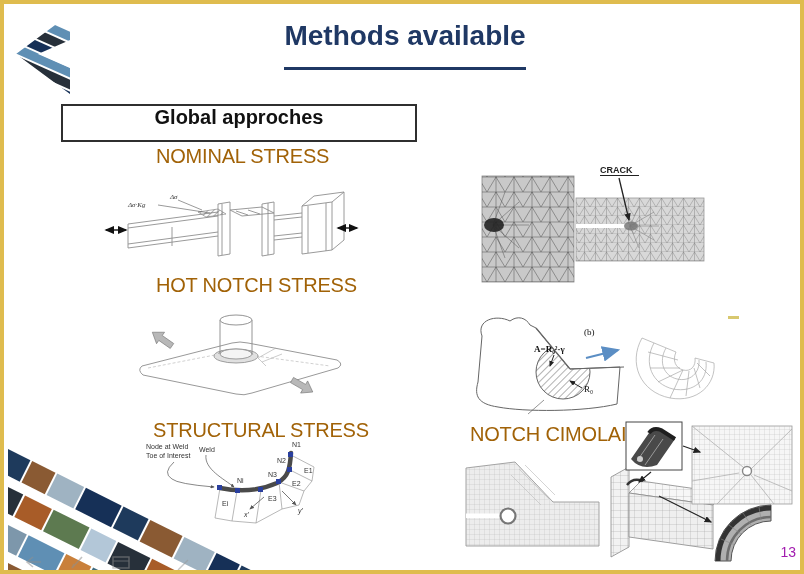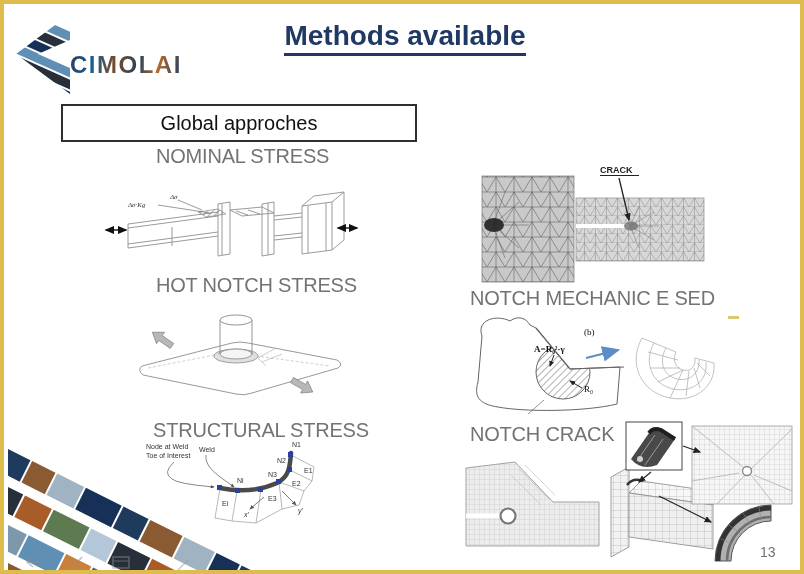--- a/index.html
+++ b/index.html
@@ -2,32 +2,32 @@
 <html><head>
 <meta charset="utf-8">
 <style>
   html,body{margin:0;padding:0;background:#888;}
   .page{position:relative;width:804px;height:574px;box-sizing:border-box;
         border:4px solid #DFBC4E;background:#fff;overflow:hidden;
         font-family:"Liberation Sans",sans-serif;}
   .abs{position:absolute;}
   .title{position:absolute;left:240px;top:16px;width:322px;text-align:center;}
   .title span{display:inline-block;font-size:28px;font-weight:bold;color:#1F3864;
-              border-bottom:3px solid #1F3864;padding-bottom:1px;letter-spacing:0px;}
+              border-bottom:3px solid #1F3864;padding-bottom:15px;letter-spacing:0px;}
   .logo-text{position:absolute;left:66px;top:47px;font-size:24px;font-weight:800;
              letter-spacing:1.5px;
              background:linear-gradient(100deg,#2b3f63 0%,#1d5f8f 22%,#7a4a26 40%,#28415f 60%,#b06a2c 78%,#173b66 100%);
              -webkit-background-clip:text;background-clip:text;color:transparent;}
-  .hdr{position:absolute;display:flex;align-items:center;justify-content:center;
-       background:#fff;font-size:20px;color:#111;}
+  .hdr{position:absolute;display:flex;align-items:flex-start;justify-content:center;
+       background:#fff;font-size:20px;color:#111;font-weight:bold;}
   .hdr.global{left:57px;top:100px;width:352px;height:34px;border:2px solid #2f2f2f;}
   .hdr.local{left:417px;top:103px;width:358px;height:32px;border:2px solid #41719C;font-size:21px;}
-  .sec-label{position:absolute;font-size:20px;color:#737373;letter-spacing:-0.2px;white-space:nowrap;}
-  .pagenum{position:absolute;left:756px;top:540px;width:36px;text-align:left;
-           font-size:14px;color:#737373;}
+  .sec-label{position:absolute;font-size:20px;color:#a16207;letter-spacing:-0.2px;white-space:nowrap;}
+  .pagenum{position:absolute;left:756px;top:540px;width:36px;text-align:right;
+           font-size:14px;color:#a21caf;}
   .collage{position:absolute;left:4px;top:426px;width:272px;height:144px;overflow:hidden;}
   .band{position:absolute;left:-8px;height:24px;display:flex;gap:2px;
         transform-origin:left top;transform:rotate(26.5deg);}
   .tile{height:24px;flex:0 0 auto;}
   .ptool{position:absolute;opacity:0.55;}
   .svgt{font-family:"Liberation Sans",sans-serif;}
   .svgs{font-family:"Liberation Serif",serif;}
 </style>
 </head>
 <body>
@@ -45,21 +45,20 @@
         <rect x="-30" y="8" width="140" height="9" fill="#27303a" transform="rotate(24 0 12)"></rect>
         <rect x="-30" y="20" width="140" height="9" fill="#163057" transform="rotate(24 0 24)"></rect>
         <rect x="-30" y="32" width="140" height="9" fill="#5f8fb4" transform="rotate(24 0 36)"></rect>
         <rect x="-30" y="44" width="140" height="9" fill="#27303a" transform="rotate(24 0 48)"></rect>
         <rect x="-30" y="56" width="140" height="9" fill="#163057" transform="rotate(24 0 60)"></rect>
         <rect x="-30" y="68" width="140" height="9" fill="#5f8fb4" transform="rotate(24 0 72)"></rect>
         <rect x="-30" y="80" width="140" height="9" fill="#27303a" transform="rotate(24 0 84)"></rect>
         <rect x="-30" y="92" width="140" height="9" fill="#163057" transform="rotate(24 0 96)"></rect>
       </g>
   </svg>
-  <div class="logo-text">CIMOLAI</div>
 
   <div class="title">
     <span>Methods available</span>
   </div>
 
   <div class="hdr global">
     <span>Global approches</span>
   </div>
 
   <div class="sec-label" style="left:152px;top:141px">NOMINAL STRESS</div>
@@ -158,22 +157,21 @@
       <text x="93" y="44">Ni</text>
       <text x="160" y="34">E1</text>
       <text x="148" y="47">E2</text>
       <text x="124" y="62">E3</text>
       <text x="78" y="67">Ei</text>
       <text x="100" y="78" font-style="italic">x'</text>
       <text x="154" y="74" font-style="italic">y'</text>
     </g>
   </svg>
 
-  <div class="sec-label" style="left:466px;top:283px">NOTCH MECHANIC E SED</div>
-  <div class="sec-label" style="left:466px;top:419px">NOTCH CRACK</div>
+  <div class="sec-label" style="left:466px;top:419px">NOTCH CIMOLAI</div>
 
   <svg class="abs" style="left:465px;top:158px" width="322" height="124" viewBox="0 0 322 124">
     <defs>
       <marker id="ahF" viewBox="0 0 6 5" refX="5" refY="2.5" markerWidth="6" markerHeight="5" orient="auto">
           <path d="M0,0 L6,2.5 L0,5 Z" fill="#222"></path>
         </marker>
       <pattern id="triC" width="18" height="15" patternUnits="userSpaceOnUse">
         <path d="M0,15 L9,0 L18,15 Z M9,0 L9,15 M0,0 L18,0" stroke="#4a4a4a" stroke-width="0.6" fill="none" opacity="0.8"></path>
       </pattern>
       <pattern id="triF" width="11" height="9" patternUnits="userSpaceOnUse">

